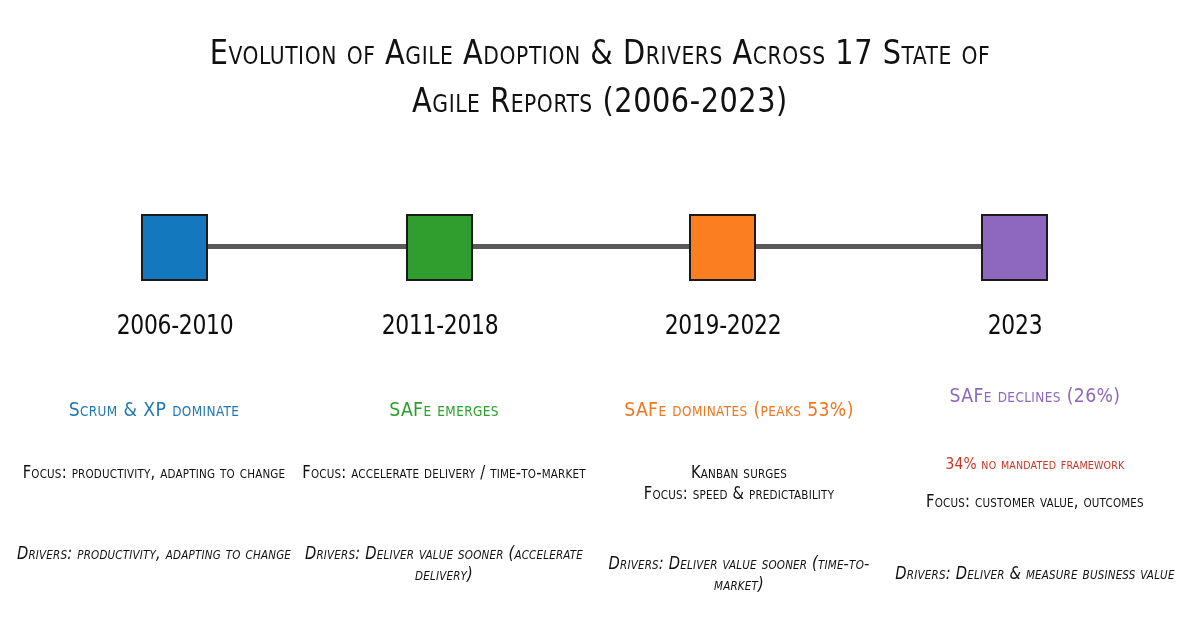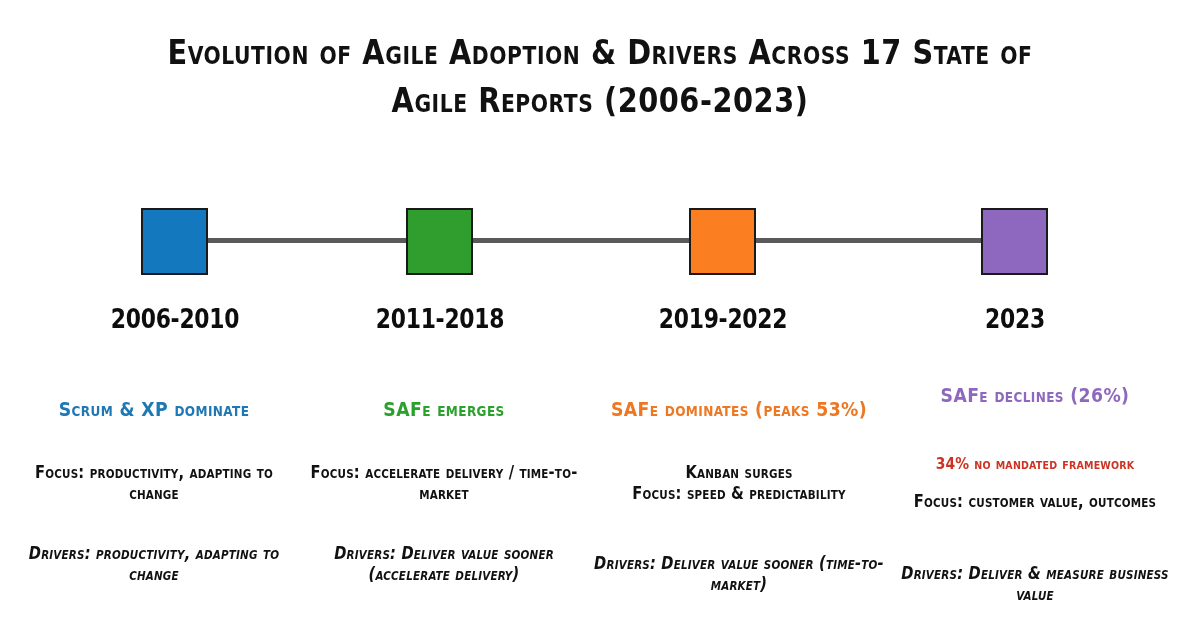--- a/index.html
+++ b/index.html
@@ -3,42 +3,42 @@
 <meta charset="utf-8">
 <style>
   * { margin:0; padding:0; box-sizing:border-box; }
   html,body { width:1200px; height:628px; }
   body {
     background:#ffffff;
     font-family:"DejaVu Sans", sans-serif;
     overflow:hidden;
     position:relative;
   }
-  .canvas { position:relative; width:1200px; height:584px;font-weight:bold; }
+  .canvas { position:relative; width:1200px; height:584px; }
 
   
   .title {
     position:absolute;
     left:0; top:28px;
     width:1200px;
     text-align:center;
     color:#111111;
     font-family:"DejaVu Sans Condensed","DejaVu Sans", sans-serif;
     font-size:34px;
     font-variant:small-caps;
     font-stretch:condensed;
     letter-spacing:0.6px;
     line-height:1.42;
     transform:scaleX(0.94);
     transform-origin:center top;
   }
   .title-line { display:block; white-space:nowrap; }
 
   
-  .timeline { position:absolute; left:0; top:10px; width:1200px; height:330px; }
+  .timeline { position:absolute; left:0; top:16px; width:1200px; height:330px; }
   .tl-line {
     position:absolute;
     left:175px; top:228px;
     width:840px; height:5px;
     background:#5a5a5a;
   }
   .node {
     position:absolute;
     width:67px; height:67px;
     top:198px;

